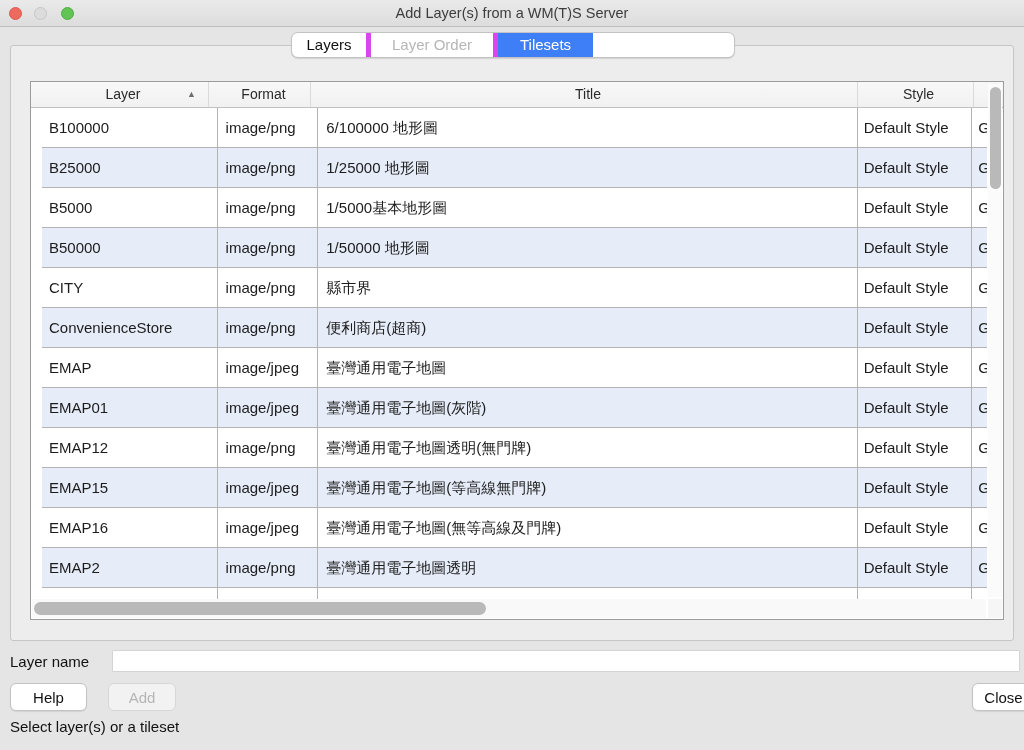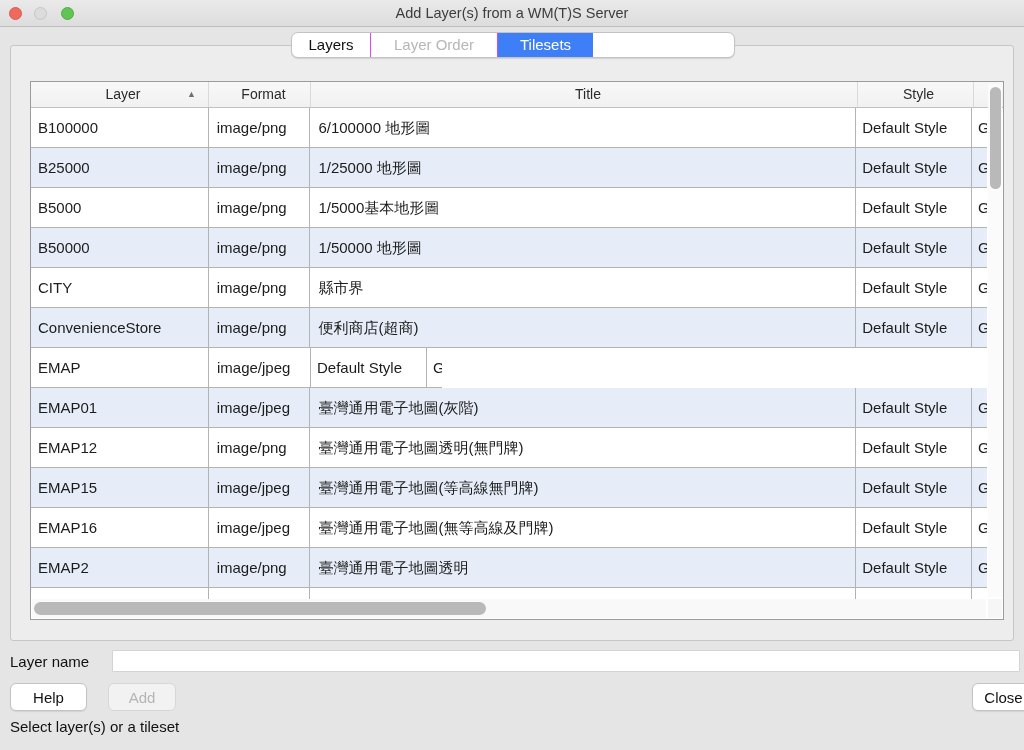--- a/index.html
+++ b/index.html
@@ -33,21 +33,21 @@
   }
 
   
   .segmented {
     position:absolute; left:291px; top:32px; height:26px; display:flex;
     background:#ffffff; border:1px solid #c3c3c3; border-radius:7px;
     box-shadow:0 1px 1px rgba(0,0,0,.12); overflow:hidden; z-index:5;
   }
   .segment {
     height:24px; line-height:24px; text-align:center; color:#111;
-    border-right:1px solid #d946ef; cursor:default;
+    border-right:5px solid #d946ef; cursor:default;
   }
   .segment:last-child { border-right:none;margin-top:22px; }
   .segment:nth-child(1){ width:79px; }
   .segment:nth-child(2){ width:127px; }
   .segment:nth-child(3){ width:95px; }
   .segment:nth-child(4){ width:141px; }
   .segment.disabled { color:#b6b6b6; }
   .segment.selected {
     background:var(--selected-tab-bg,#3e7ef7); color:#ffffff;
     border-right:none; margin:-1px 0; height:26px; line-height:26px;
@@ -65,21 +65,21 @@
   .th {
     position:relative; height:25px; line-height:25px; text-align:center;
     font-size:14px; color:#2a2a2a; border-right:1px solid #dadada;
   }
   .th:last-child { border-right:none; }
   .sort-arrow {
     position:absolute; right:12px; top:0; font-size:9px; color:#6f6f6f;
     line-height:25px;
   }
   .tbody { position:absolute; left:0; top:26px; right:16px; height:480px; }
-  .row { display:flex; height:40px; background:#ffffff; }
+  .row { display:flex; height:40px; background:#ffffff;margin-left:11px; }
   .row.alt { background:var(--alt-row-bg,#e6edf9); }
   .cell {
     height:40px; line-height:39px; border-right:1px solid #b3b3b3;
     border-bottom:1px solid #b3b3b3; overflow:hidden; white-space:nowrap;
   }
   .c-layer  { width:178px; padding-left:7px; }
   .c-format { width:102px; padding-left:8px; }
   .c-title  { width:547px; padding-left:8px; }
   .c-style  { width:116px; padding-left:6px; }
   .c-clip   { width:15px;  padding-left:6px; border-right:none; }
@@ -196,20 +196,21 @@
       <div class="row alt">
     <div class="cell c-layer">ConvenienceStore</div>
     <div class="cell c-format">image/png</div>
     <div class="cell c-title">便利商店(超商)</div>
     <div class="cell c-style">Default Style</div>
     <div class="cell c-clip">G</div>
   </div>
       <div class="row">
     <div class="cell c-layer">EMAP</div>
     <div class="cell c-format">image/jpeg</div>
+    <div class="cell c-title">臺灣通用電子地圖</div>
     <div class="cell c-style">Default Style</div>
     <div class="cell c-clip">G</div>
   </div>
       <div class="row alt">
     <div class="cell c-layer">EMAP01</div>
     <div class="cell c-format">image/jpeg</div>
     <div class="cell c-title">臺灣通用電子地圖(灰階)</div>
     <div class="cell c-style">Default Style</div>
     <div class="cell c-clip">G</div>
   </div>

